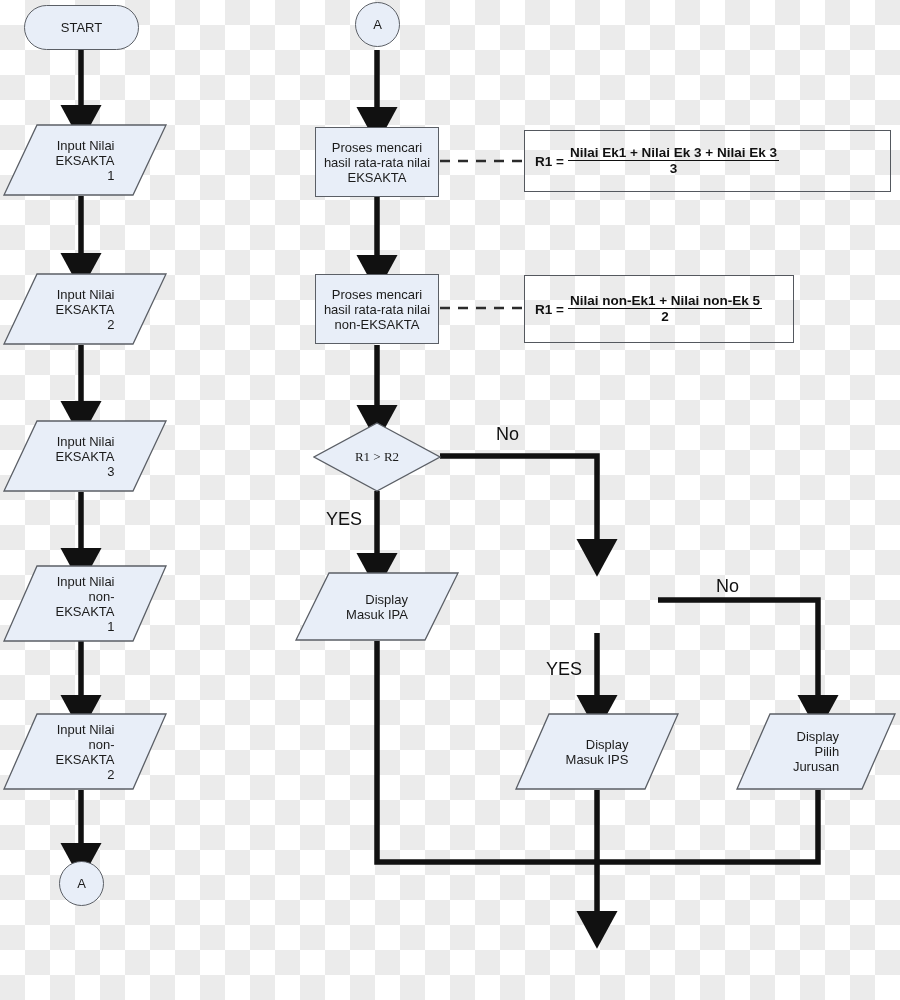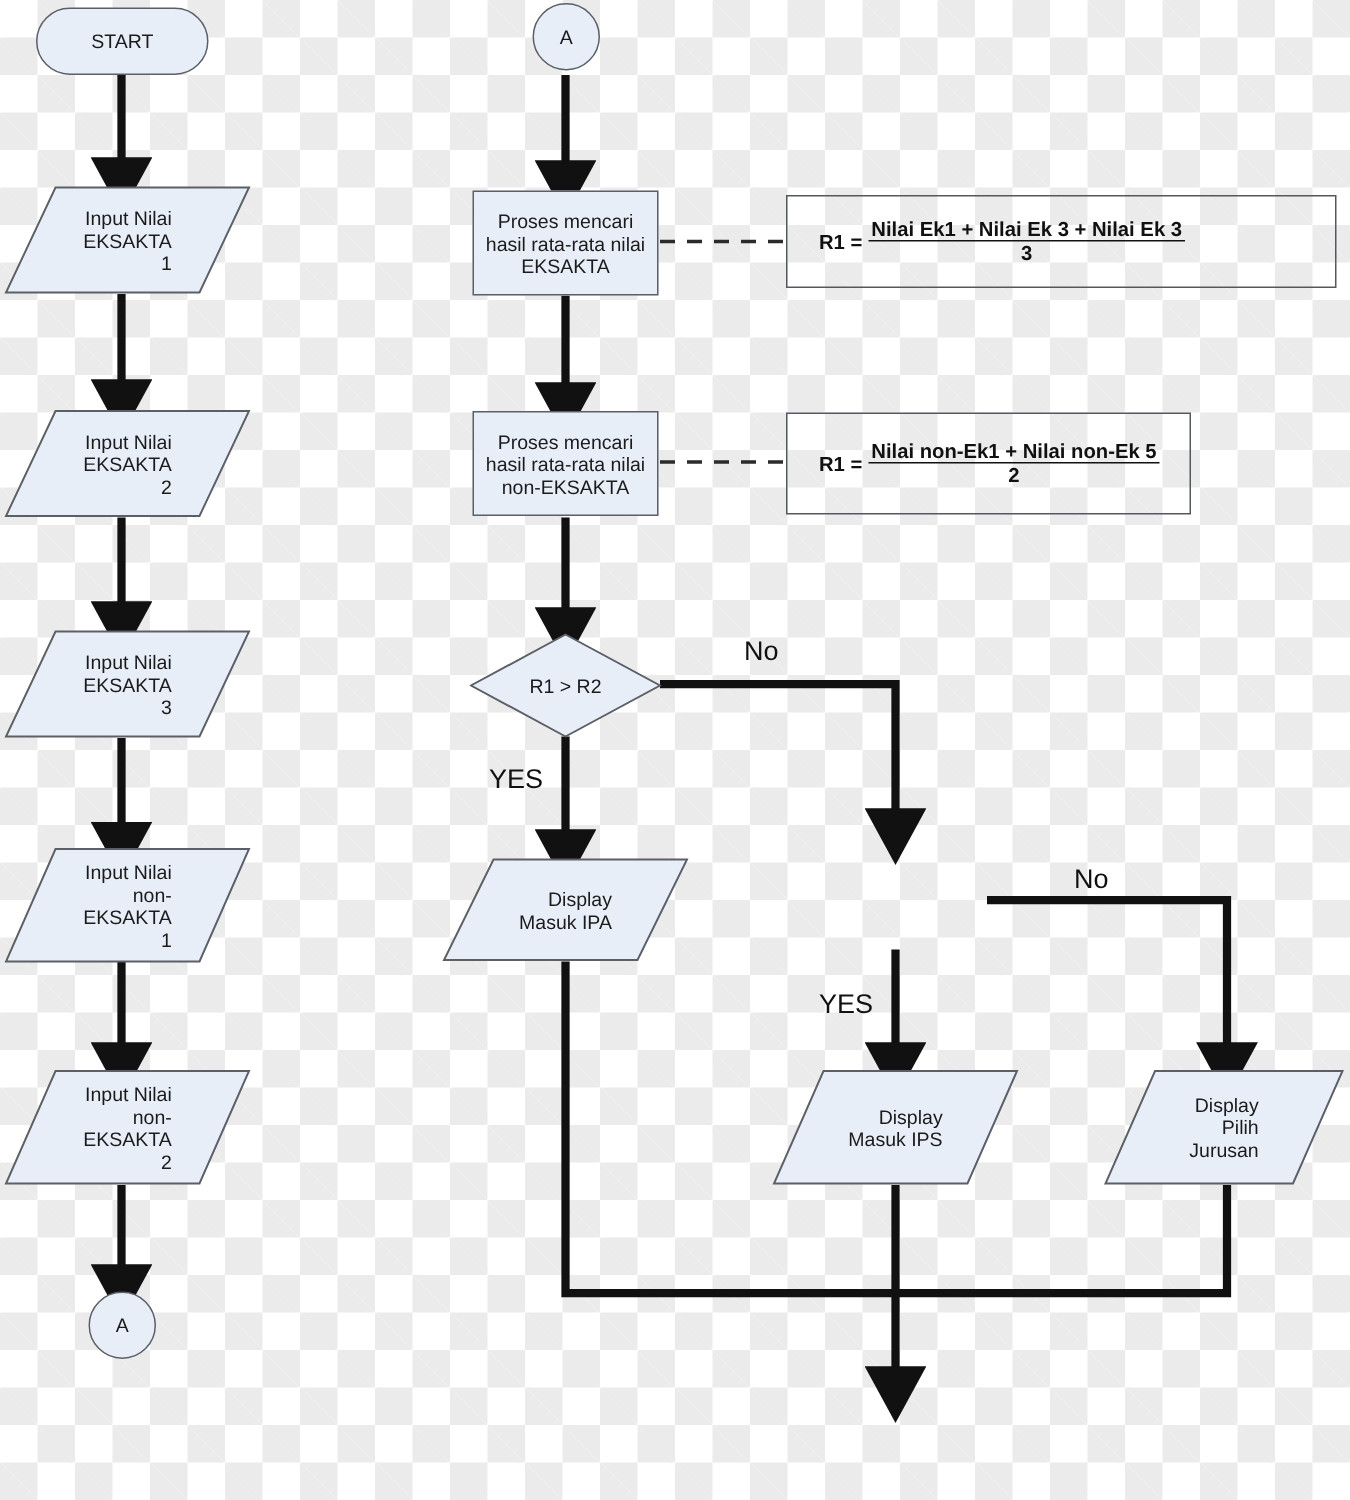--- a/index.html
+++ b/index.html
@@ -53,21 +53,21 @@
     background: #e8eef8;
     border: 1.3px solid #5b5f66;
   }
   .formula {
     background: transparent;
     border: 1.1px solid #54585e;
     font-weight: bold;
     font-size: 13.5px;
     color: #111111;
     justify-content: flex-start;
-    padding-left: 21px;
+    padding-left: 10px;
   }
   .para-wrap {
     position: absolute;
     z-index: 3;
   }
   .para-wrap svg {
     position: absolute;
     left: 0; top: 0;
     overflow: visible;
   }
@@ -96,20 +96,21 @@
   .dia-label {
     position: absolute;
     left: 0; top: 0;
     width: 100%;
     height: 100%;
     display: flex;
     align-items: center;
     justify-content: center;
     font-size: 13px;
     color: #1b1b1b;
+    font-family: Liberation Serif, serif;
   }
   .edge-label {
     position: absolute;
     font-size: 18px;
     font-weight: normal;
     color: #111111;
     z-index: 4;
     white-space: nowrap;
   }
   .frac {

